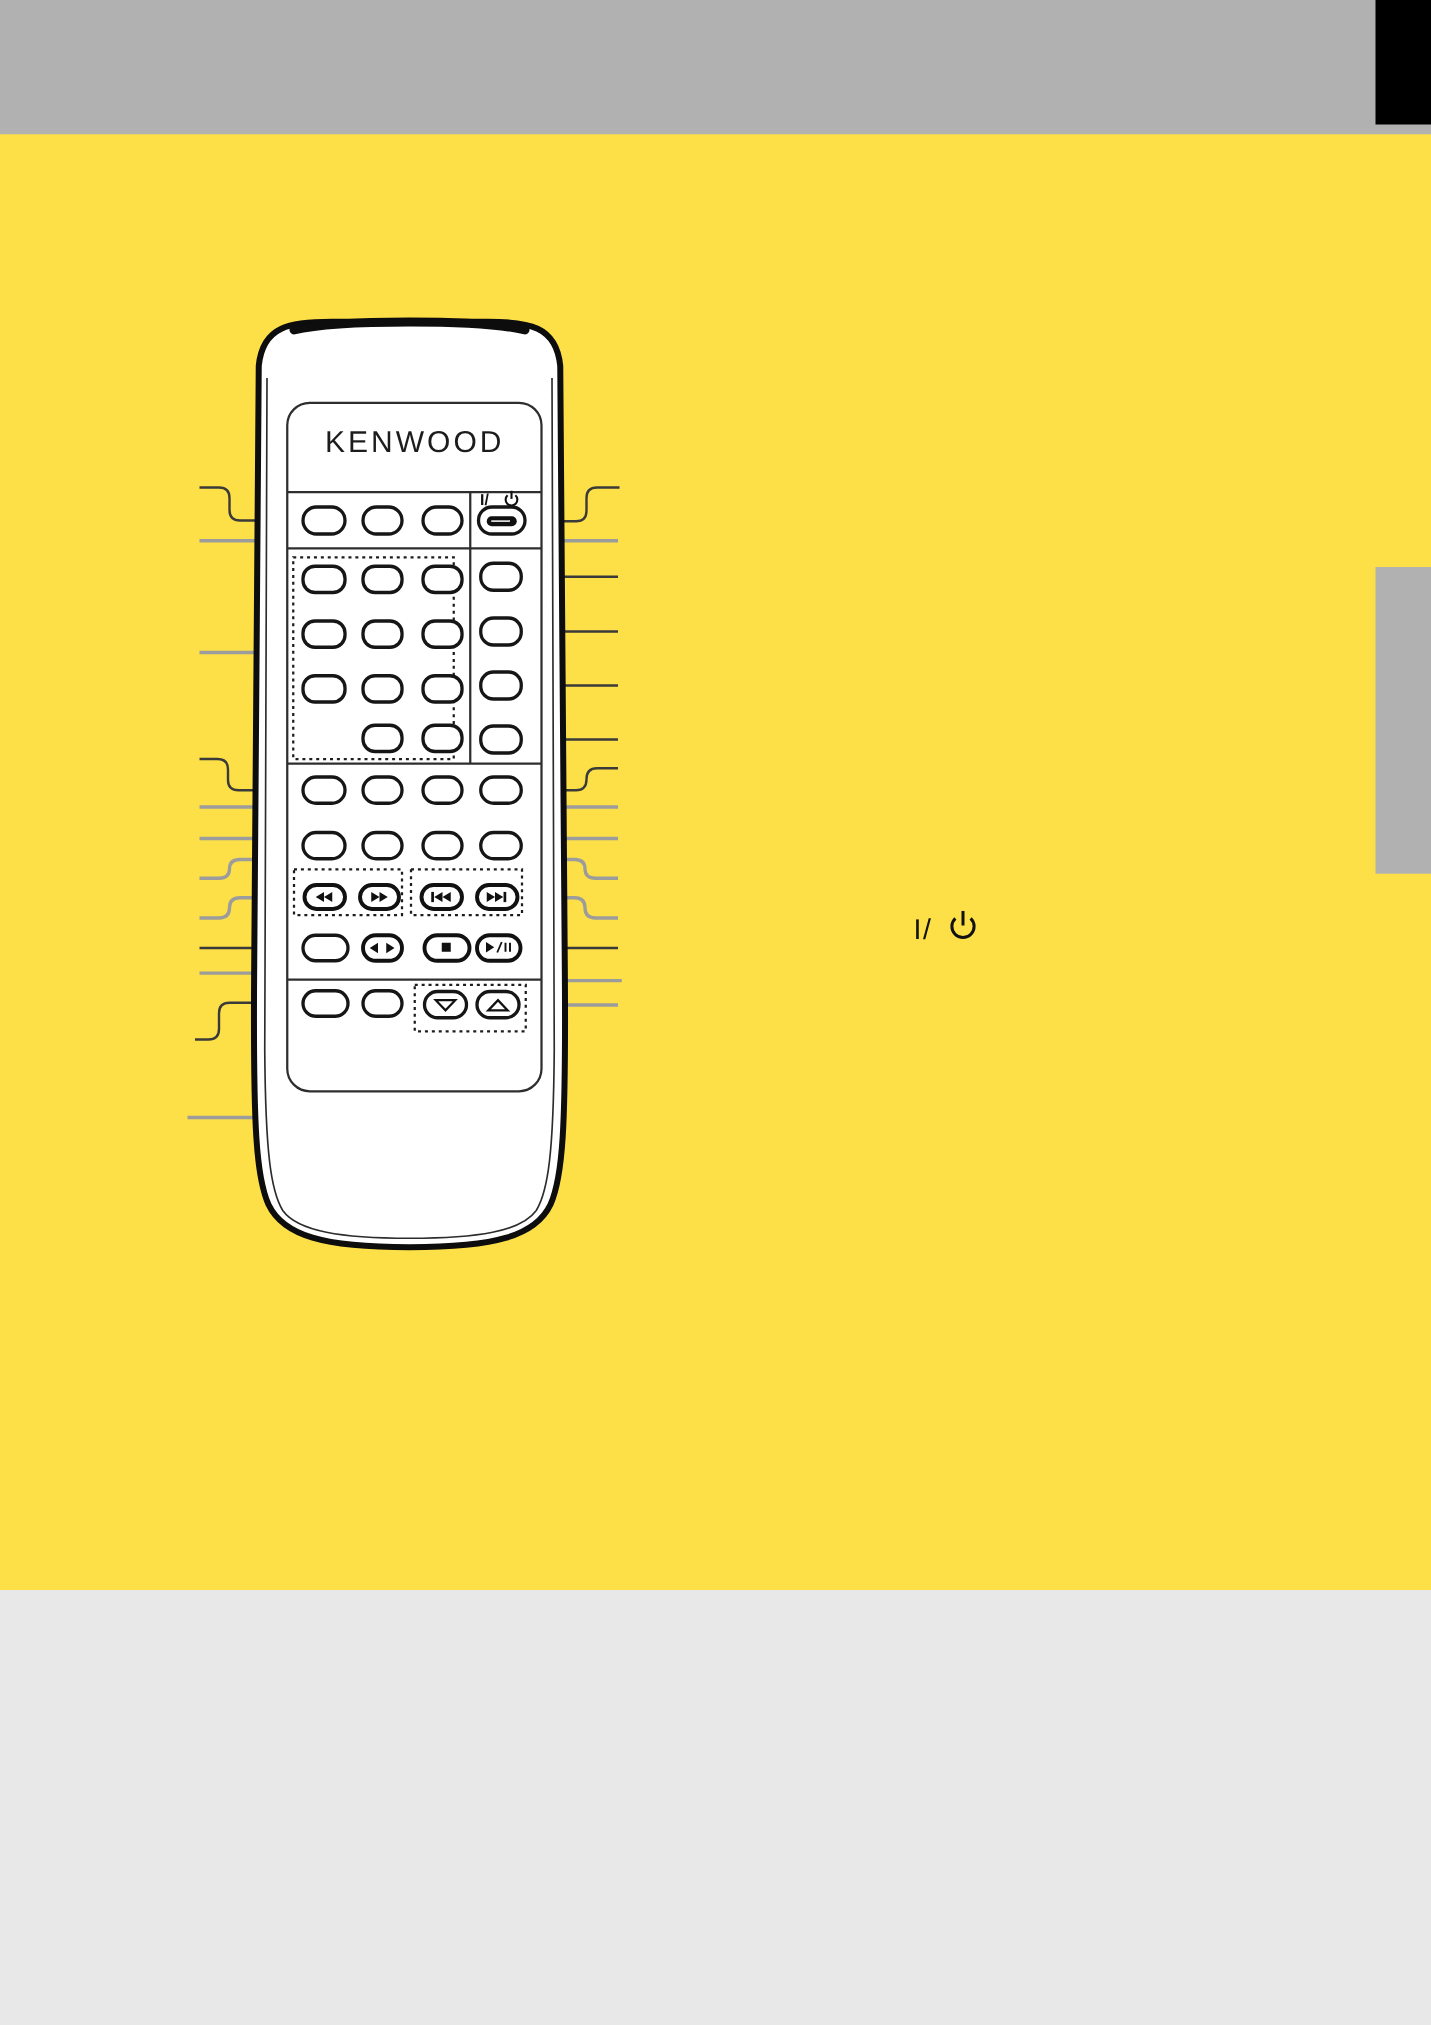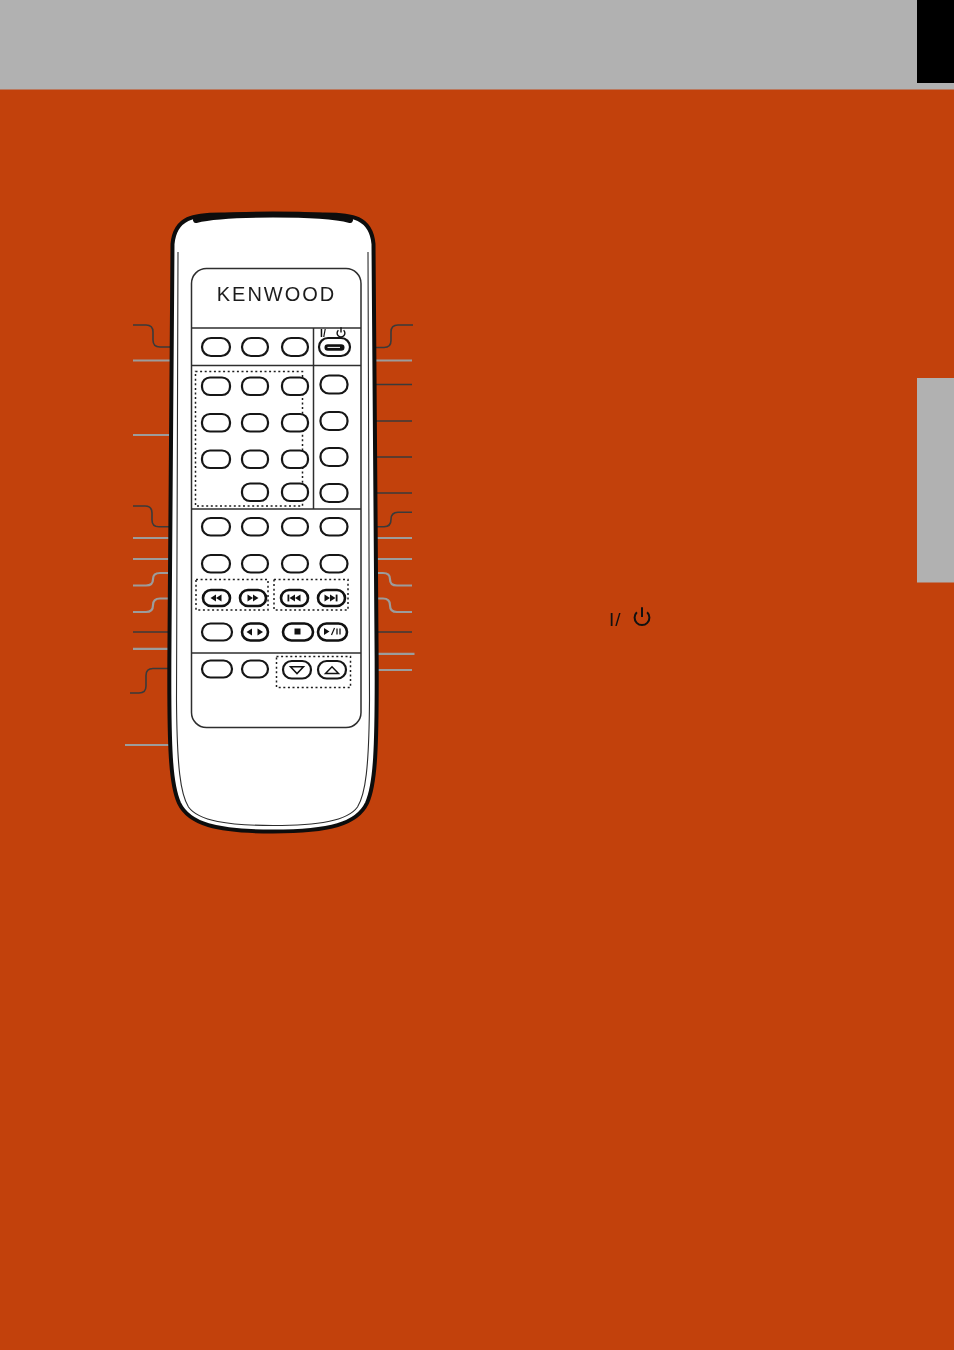--- a/index.html
+++ b/index.html
@@ -1,19 +1,19 @@
 <!DOCTYPE html>
 <html><head>
 <meta charset="utf-8">
 <style>
   html,body{margin:0;padding:0;background:#e8e8e8;}
   .page{
     position:relative;
-    width:954px;height:1350px;
-    background:#c2410c;
+    width:954px;height:1060px;
+    background:#fde047;
     margin:0 auto;
     overflow:hidden;
     font-family:"Liberation Sans", sans-serif;
   }
   svg{display:block;}
   .brand-text{
     font-family:"Liberation Sans", sans-serif;
     font-size:20px;
     letter-spacing:2px;
     font-weight:500;

